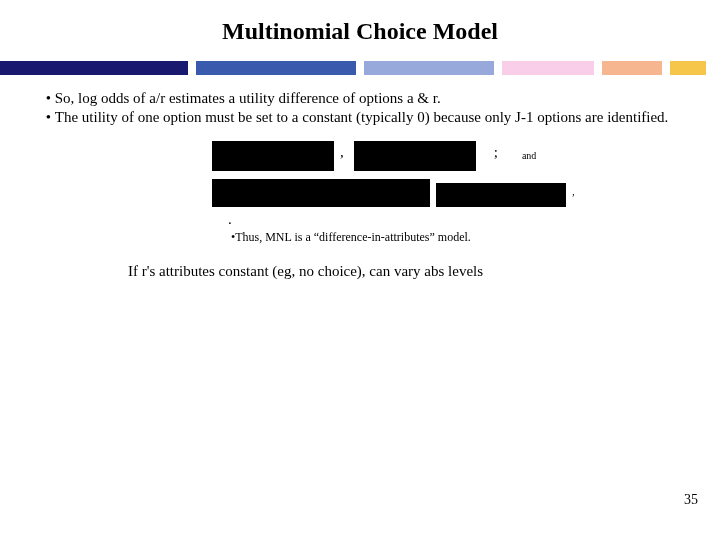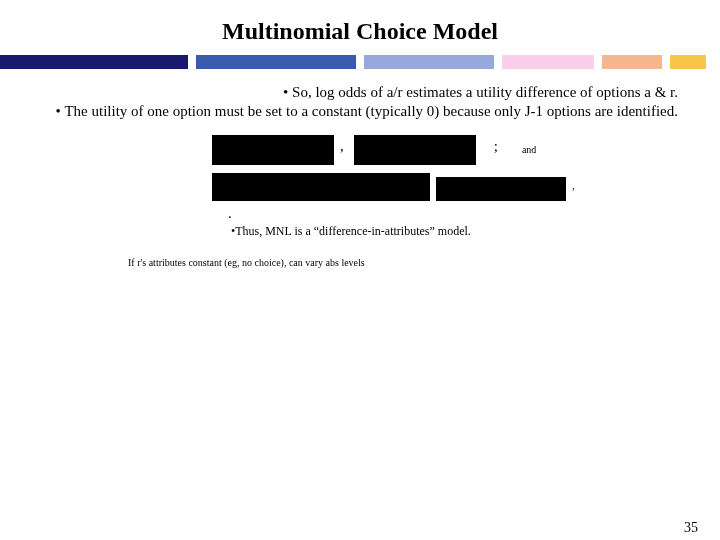--- a/index.html
+++ b/index.html
@@ -11,40 +11,39 @@
     font-family: "Times New Roman", Times, serif;
     color: #000;
     position: relative;
     overflow: hidden;
   }
   .title {
     text-align: center;
     font-size: 24px;
     font-weight: bold;
     margin-top: 18px;
-    margin-bottom: 10px;
+    margin-bottom: 16px;
   }
   .bars {
     display: flex;
     width: 720px;
     height: 14px;
     margin-bottom: 10px;
   }
   .bar {
     height: 14px;
     margin-right: 8px;
   }
   .content {
     padding: 4px 42px 0 42px;
     font-size: 15px;
     line-height: 1.25;
   }
   .bullet-line {
     margin: 0;
-    text-align: right;
   }
   .eq-row {
     display: flex;
     align-items: center;
     margin-top: 14px;
     padding-left: 212px;
   }
   .block-black {
     background: #000;
     height: 30px;
@@ -68,27 +67,27 @@
     font-size: 15px;
     margin-top: 4px;
   }
   .mnl-line {
     padding-left: 228px;
     font-size: 12px;
     margin-top: 2px;
   }
   .note-line {
     padding-left: 128px;
-    font-size: 10px;
+    font-size: 15px;
     margin-top: 18px;
   }
   .pagenum {
     position: absolute;
     right: 22px;
-    bottom: 4px;
+    bottom: 32px;
     font-size: 14px;
   }
   .semi-block {
     display: inline-block;
     width: 4px;
   }
 </style>
 </head>
 <body>
 

